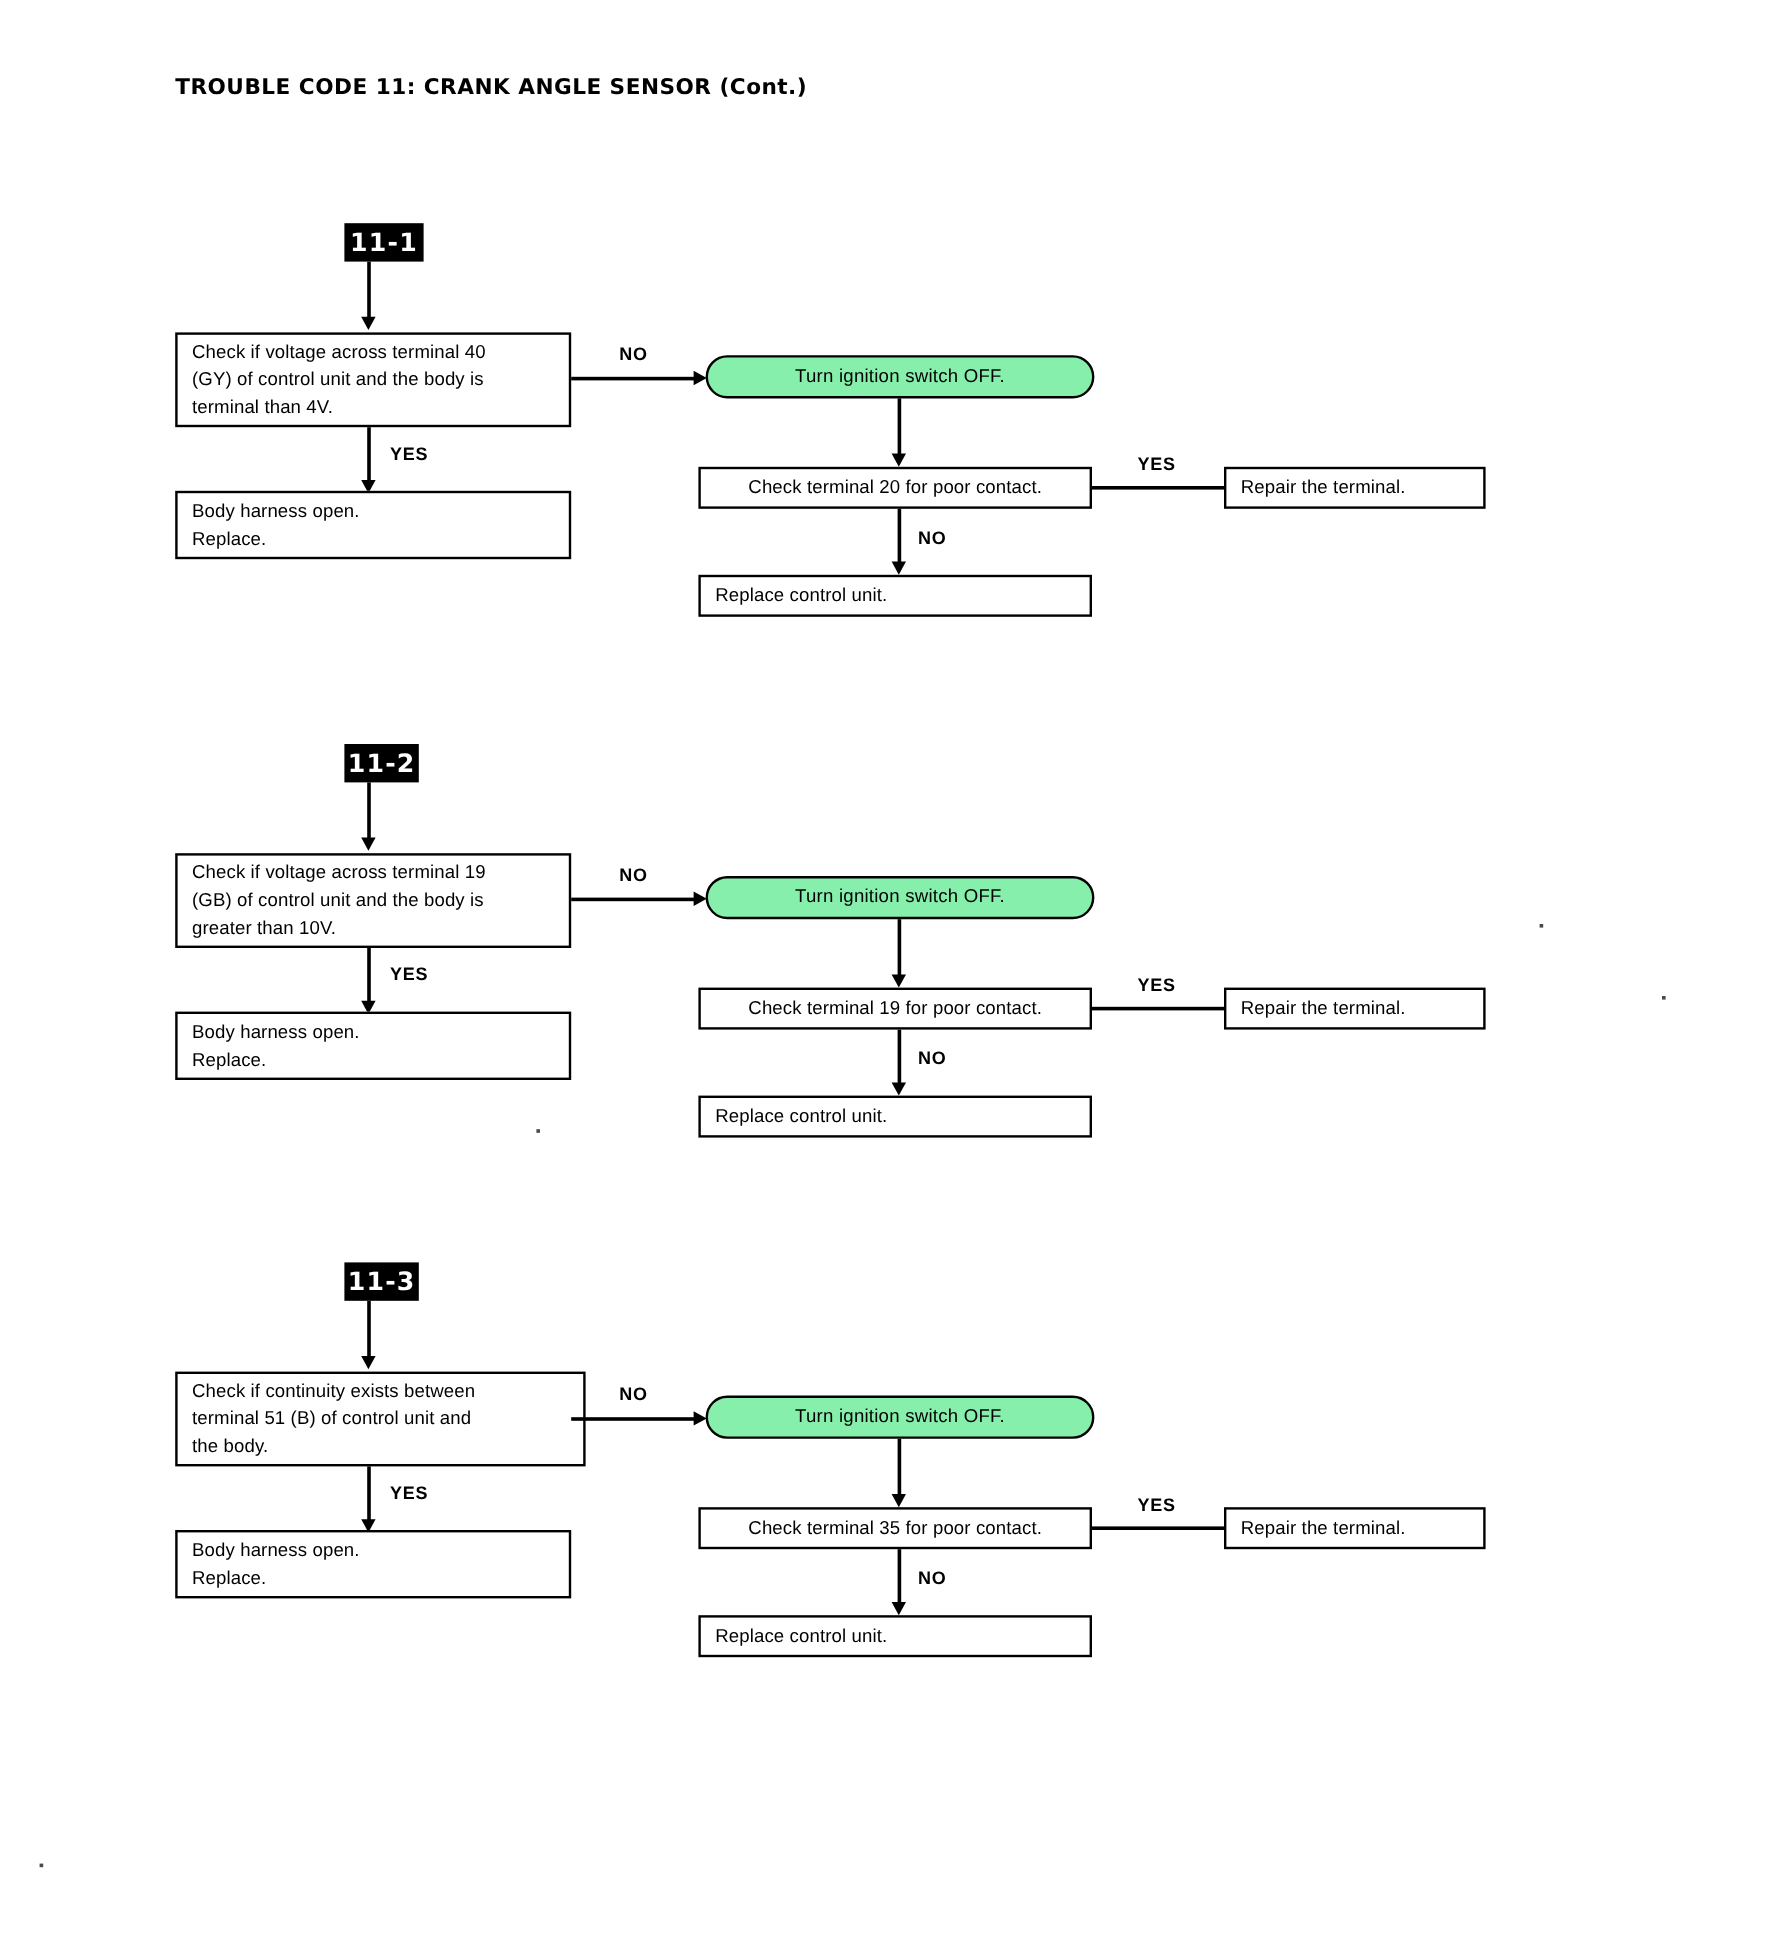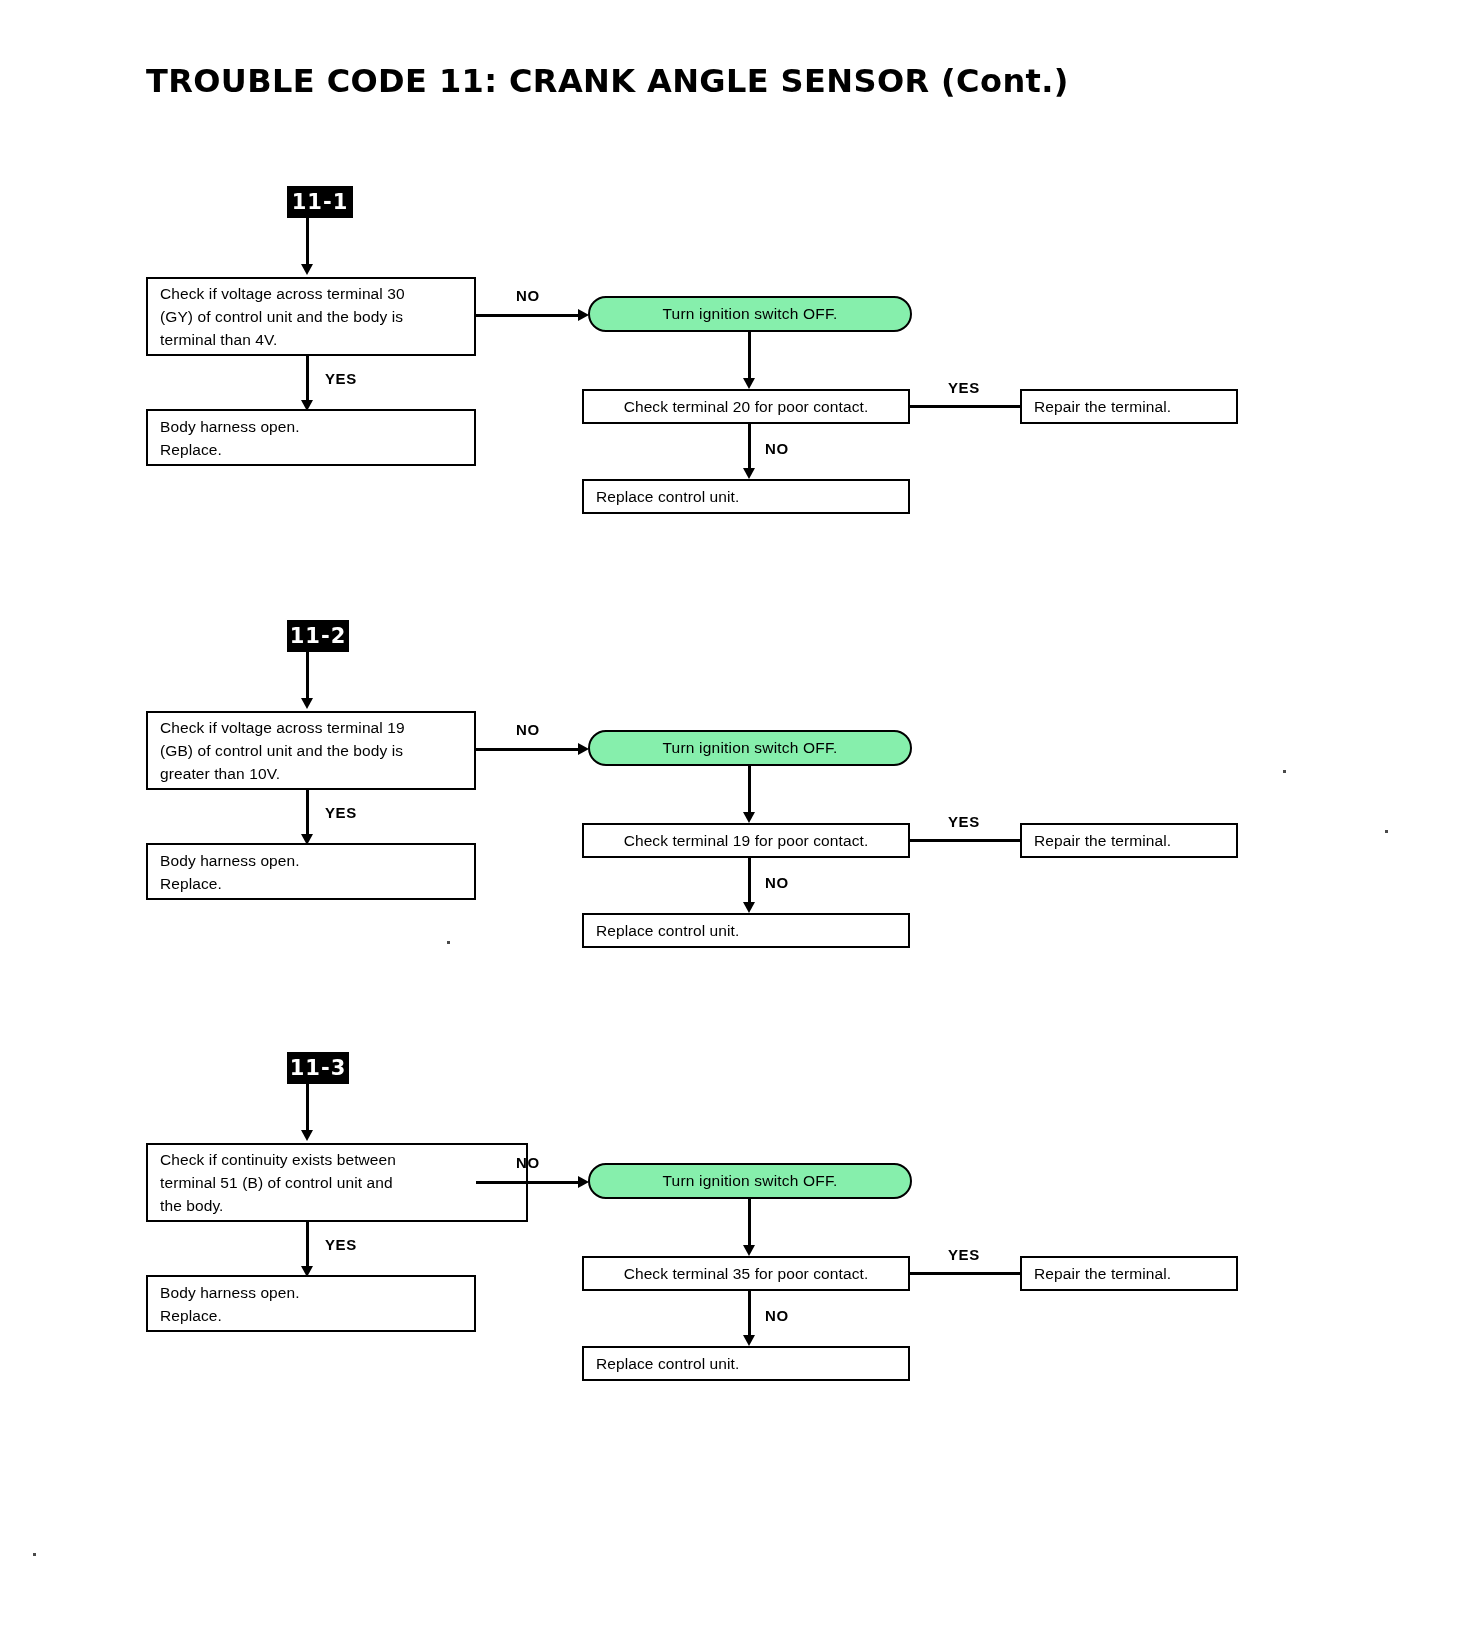--- a/index.html
+++ b/index.html
@@ -15,21 +15,21 @@
     position: relative;
     width: 1472px;
     height: 1633px;
     background: #ffffff;
     overflow: hidden;
   }
   .page-title {
     position: absolute;
     left: 146px;
     top: 62px;
-    font-size: 32px;
+    font-size: 18px;
     font-weight: bold;
     letter-spacing: 0.4px;
     white-space: nowrap;
     font-family: "DejaVu Sans", sans-serif;
   }
 
   
   .node {
     position: absolute;
     box-sizing: border-box;
@@ -130,21 +130,21 @@
   <div class="page-title">TROUBLE CODE 11: CRANK ANGLE SENSOR (Cont.)</div>
 
   <div>
 
     <div class="badge" style="left:287px; top:186px; width:66px; height:32px;">11-1</div>
 
     <div class="vline" style="left:306px; top:218px; height:48px;"></div>
     <div class="arrow-down" style="left:301px; top:264px;"></div>
 
     <div class="node" style="left:146px; top:277px; width:330px; height:79px;">
-      <span class="ln">Check if voltage across terminal 30</span>
+      <span class="ln">Check if voltage across terminal 40</span>
       <span class="ln">(GY) of control unit and the body is</span>
       <span class="ln">terminal than 4V.</span>
     </div>
 
     <div class="hline" style="left:476px; top:314px; width:108px;"></div>
     <div class="arrow-right" style="left:578px; top:309px;"></div>
     <div class="elabel" style="left:516px; top:287px;">NO</div>
 
     <div class="vline" style="left:306px; top:356px; height:50px;"></div>
     <div class="arrow-down" style="left:301px; top:400px;"></div>
@@ -237,21 +237,21 @@
     </div>
   </div>
 
   <div>
 
     <div class="badge" style="left:287px; top:1052px; width:62px; height:32px;">11-3</div>
 
     <div class="vline" style="left:306px; top:1084px; height:48px;"></div>
     <div class="arrow-down" style="left:301px; top:1130px;"></div>
 
-    <div class="node" style="left:146px; top:1143px; width:382px; height:79px;">
+    <div class="node" style="left:146px; top:1143px; width:342px; height:79px;">
       <span class="ln">Check if continuity exists between</span>
       <span class="ln">terminal 51 (B) of control unit and</span>
       <span class="ln">the body.</span>
     </div>
 
     <div class="hline" style="left:476px; top:1181px; width:108px;"></div>
     <div class="arrow-right" style="left:578px; top:1176px;"></div>
     <div class="elabel" style="left:516px; top:1154px;">NO</div>
 
     <div class="vline" style="left:306px; top:1222px; height:50px;"></div>

